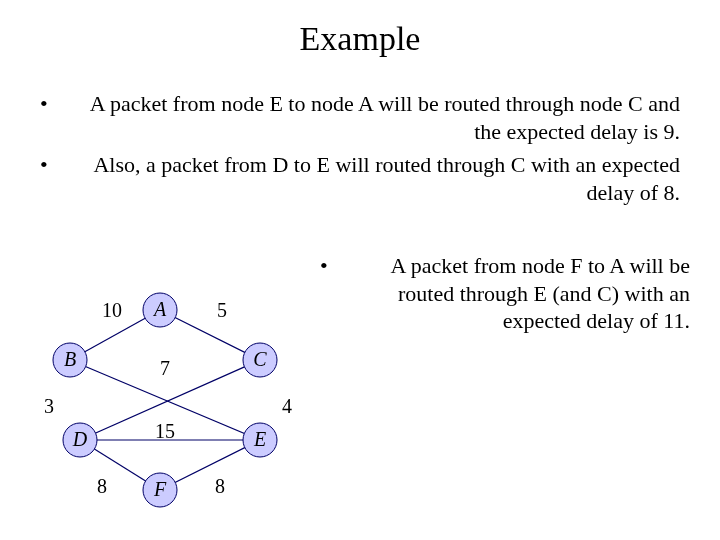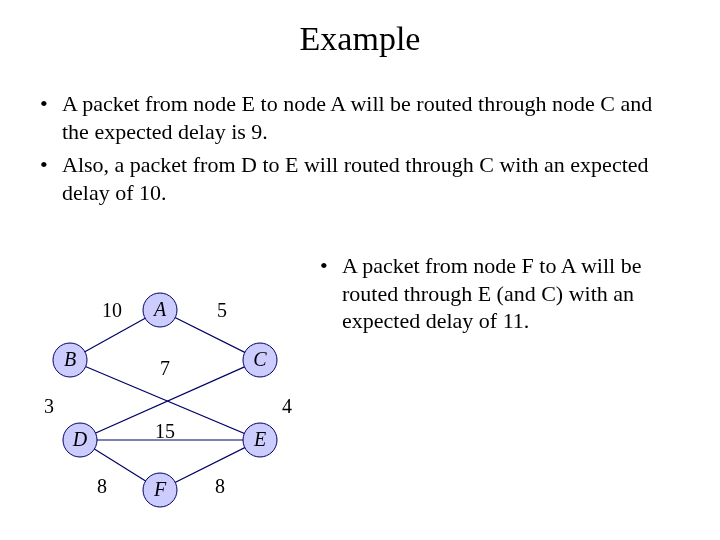--- a/index.html
+++ b/index.html
@@ -43,20 +43,21 @@
   .bullet {
     display: flex;
     margin-bottom: 6px;
   }
   .marker {
     width: 22px;
     flex: 0 0 22px;
   }
   .btext {
     flex: 1;
+    text-align: right;
   }
   .graph {
     position: absolute;
     top: 270px;
     left: 30px;
     width: 290px;
     height: 250px;
   }
   .graph svg {
     width: 290px;
@@ -91,21 +92,21 @@
 
   <div class="title">Example</div>
 
   <div class="bullets-top">
     <div class="bullet">
       <div class="marker">•</div>
       <div class="btext">A packet from node E to node A will be routed through node C and the expected delay is 9.</div>
     </div>
     <div class="bullet">
       <div class="marker">•</div>
-      <div class="btext">Also, a packet from D to E will routed through C with an expected delay of 10.</div>
+      <div class="btext">Also, a packet from D to E will routed through C with an expected delay of 8.</div>
     </div>
   </div>
 
   <div class="bullets-right">
     <div class="bullet">
       <div class="marker">•</div>
       <div class="btext">A packet from node F to A will be routed through E (and C) with an expected delay of 11.</div>
     </div>
   </div>
 

